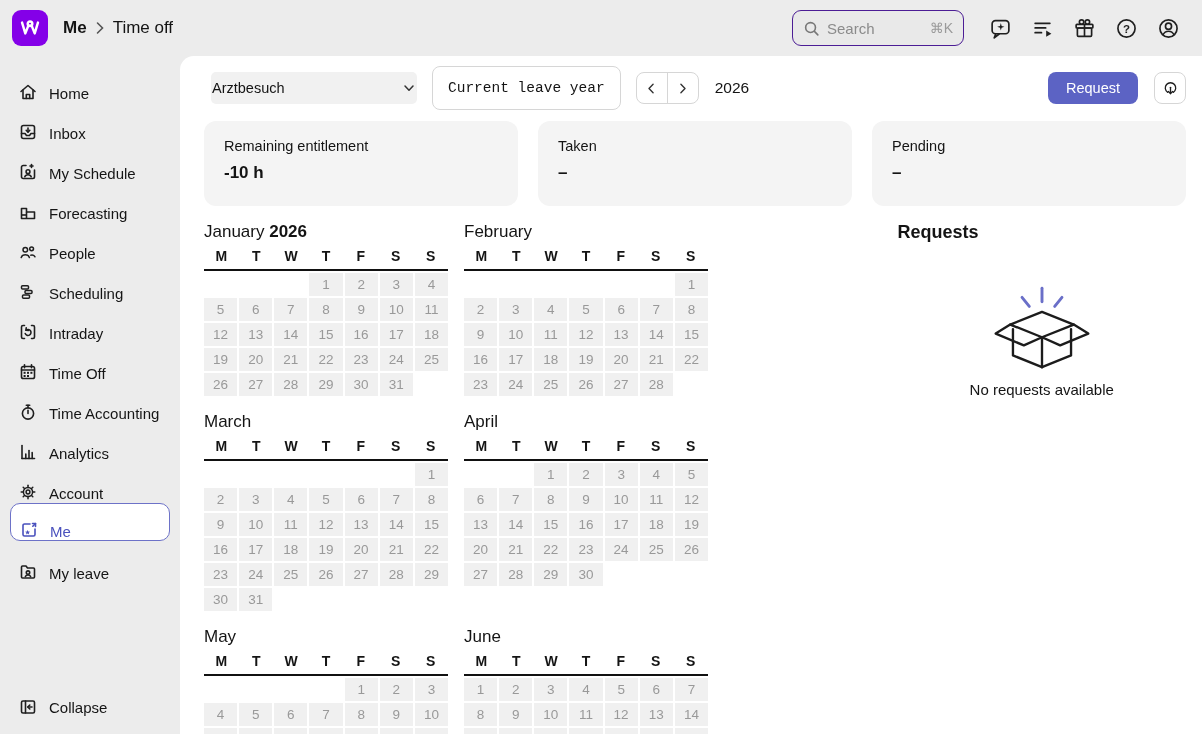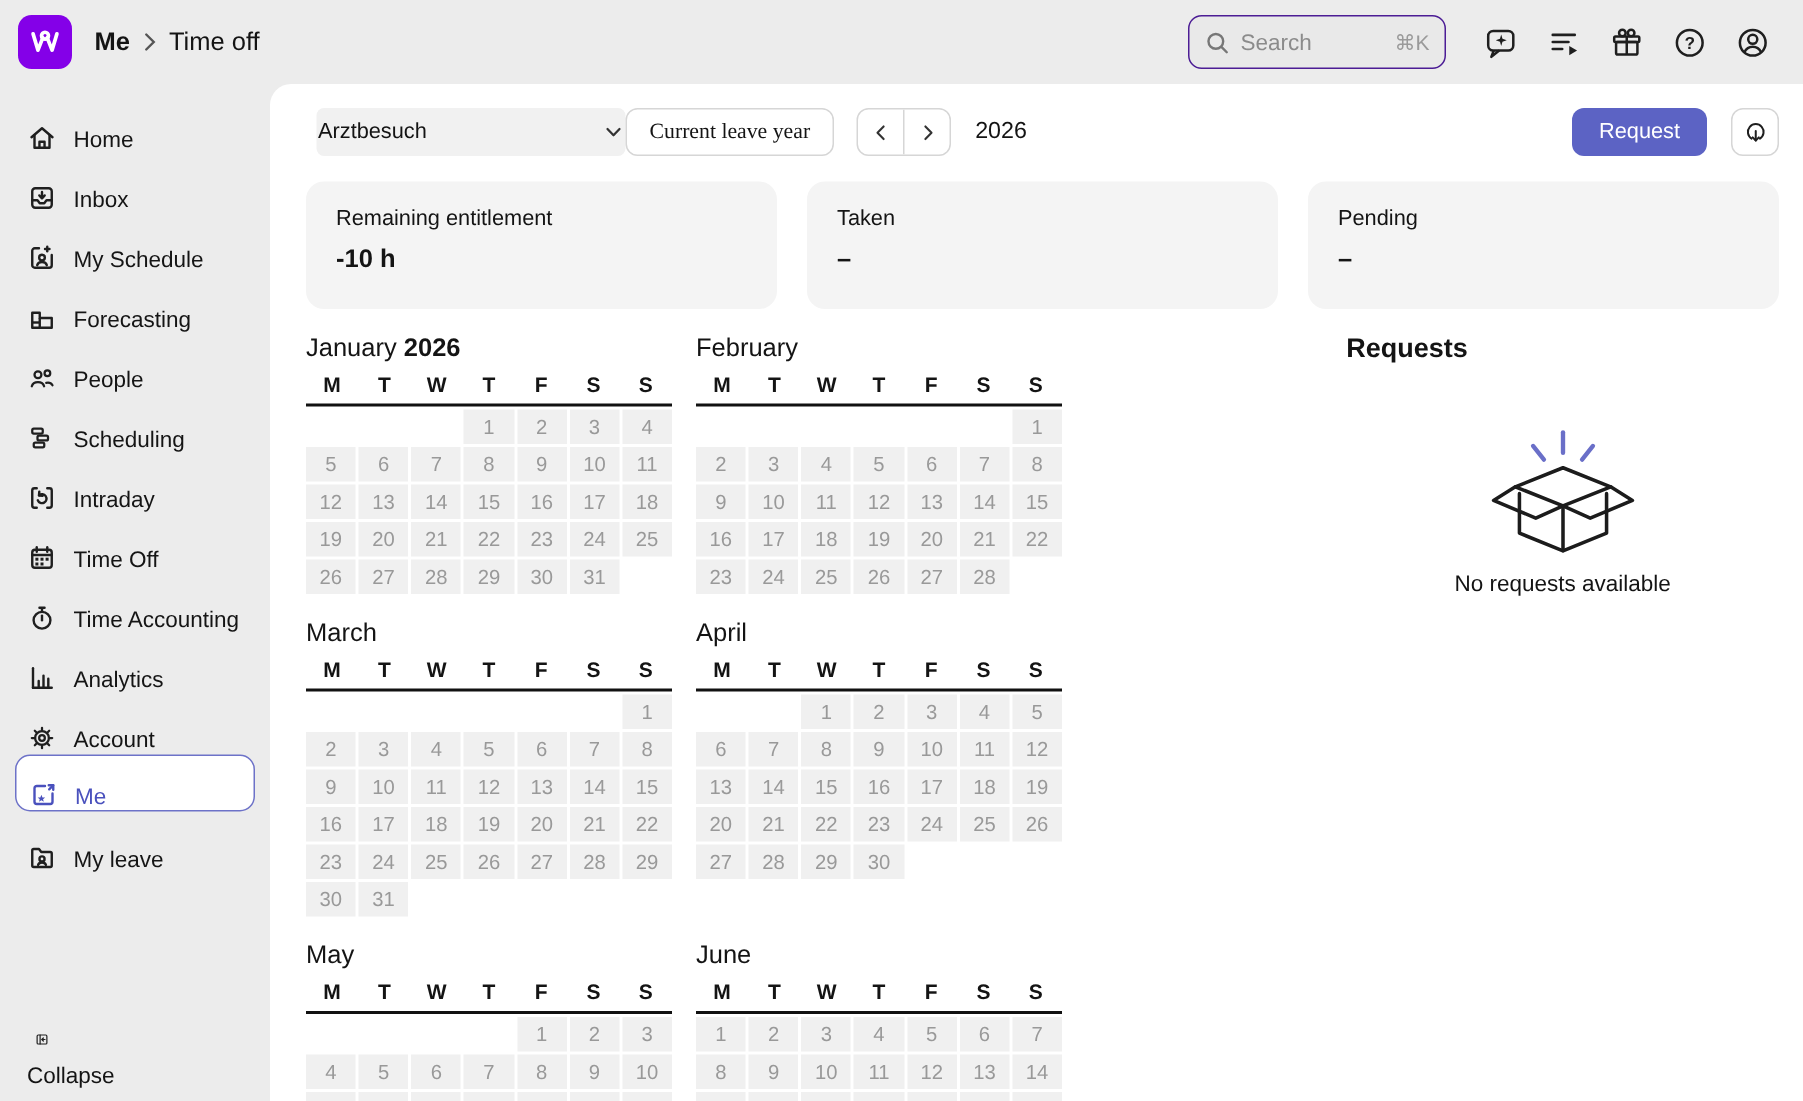--- a/index.html
+++ b/index.html
@@ -44,40 +44,40 @@
   .sidebar { position:absolute; top:56px; left:0; bottom:0; width:180px; padding:6px 10px; }
   .nav-item {
     display:flex; align-items:flex-end; gap:11px; height:40px; padding:0 8px;
     font-size:15px; color:#151515; cursor:pointer; border-radius:10px;
   }
   .nav-item.selected {
     height:38px; margin:1px 0; background:#fff; border:1.5px solid #6d72c8; color:#4a51bd;
   }
   .collapse-item {
     position:absolute; bottom:8px; left:10px; width:160px;
-    display:flex; align-items:flex-start; gap:11px; height:38px; padding:0 8px;
-    font-size:15px; cursor:pointer;flex-direction:column;
+    display:flex; align-items:center; gap:11px; height:38px; padding:0 8px;
+    font-size:15px; cursor:pointer;
   }
 
   
   .content {
     position:absolute; top:56px; left:180px; right:0; bottom:0;
     background:#fff; border-top-left-radius:14px; overflow:hidden;
     padding:16px 16px 0 24px;
   }
   .toolbar { display:flex; align-items:center; height:32px; margin-left:7px; }
   .dropdown {
     width:206px; height:32px; background:#f1f1f1; border-radius:5px;
     display:flex; align-items:center; padding:0 1px; font-size:14.5px; cursor:pointer;
   }
   .dropdown .chev { margin-left:auto; }
   .btn-outline {
-    height:32px; background:#fff; border:1px solid #d6d6d6; border-radius:8px;
-    font-size:14.5px; font-family:Liberation Serif, serif; color:#141414; padding:0 15px;
-    cursor:pointer;
+    height:44px; background:#fff; border:1px solid #d6d6d6; border-radius:8px;
+    font-size:14.5px; font-family:Liberation Mono, monospace; color:#141414; padding:0 15px;
+    margin-left:15px; cursor:pointer;
   }
   .segctrl {
     height:32px; width:63px; border:1px solid #d6d6d6; border-radius:8px;
     margin-left:15px; display:flex; overflow:hidden; background:#fff;
   }
   .segctrl button {
     flex:1; border:none; background:none; display:flex; align-items:center;
     justify-content:center; cursor:pointer;
   }
   .segctrl button:first-child { border-right:1px solid #d6d6d6; }

